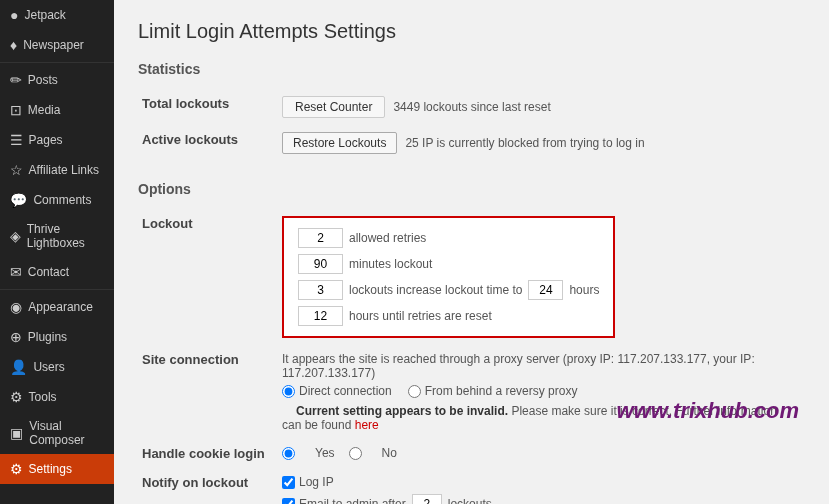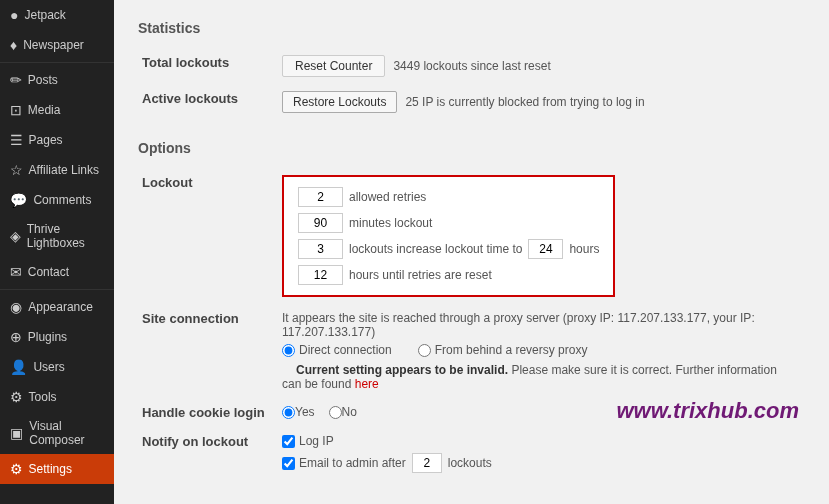--- a/index.html
+++ b/index.html
@@ -110,31 +110,31 @@
     .lockout-input-sm {
       width: 35px;
       border: 1px solid #ccc;
       padding: 2px 4px;
       font-size: 12px;
       text-align: center;
     }
     .lockout-label { color: #555; font-size: 12px; }
 
     
-    .radio-group { display: flex; gap: 26px; align-items: center; font-size: 12px; color: #555; margin-top: 4px; }
+    .radio-group { display: flex; gap: 16px; align-items: center; font-size: 12px; color: #555; margin-top: 4px; }
     .radio-group label { display: flex; align-items: center; gap: 4px; cursor: pointer; }
 
     
     .warning-text { font-size: 12px; color: #555; margin-top: 6px; max-width: 500px; }
     .warning-text strong { color: #333; margin-left: 14px; }
     .warning-text a { color: #c00; text-decoration: none; }
 
     
     .cookie-row { display: flex; align-items: center; gap: 14px; font-size: 12px; color: #555; }
-    .cookie-row label { display: flex; align-items: center; gap: 0; cursor: pointer; }
+    .cookie-row label { display: flex; align-items: center; gap: 20px; cursor: pointer; }
 
     
     .notify-row { display: flex; align-items: center; gap: 6px; font-size: 12px; color: #555; margin-bottom: 5px; }
     .notify-row label { display: flex; align-items: center; gap: 4px; cursor: pointer; }
     .notify-input-sm { width: 30px; border: 1px solid #ccc; padding: 2px 4px; font-size: 12px; text-align: center; }
 
     
     .watermark {
       position: fixed;
       bottom: 80px;
@@ -211,20 +211,21 @@
     <span class="label">Visual Composer</span>
   </div>
   <div class="sidebar-item active">
     <span class="icon">⚙</span>
     <span class="label">Settings</span>
   </div>
 
 </div>
 
 <div id="main">
+  <h1>Limit Login Attempts Settings</h1>
 
   <div class="section">
     <h2>Statistics</h2>
     <table class="form-table">
       <tbody>
           <tr>
         <td>Total lockouts</td>
         <td>
           <div class="stat-row">
             <button class="btn-small">Reset Counter</button>

